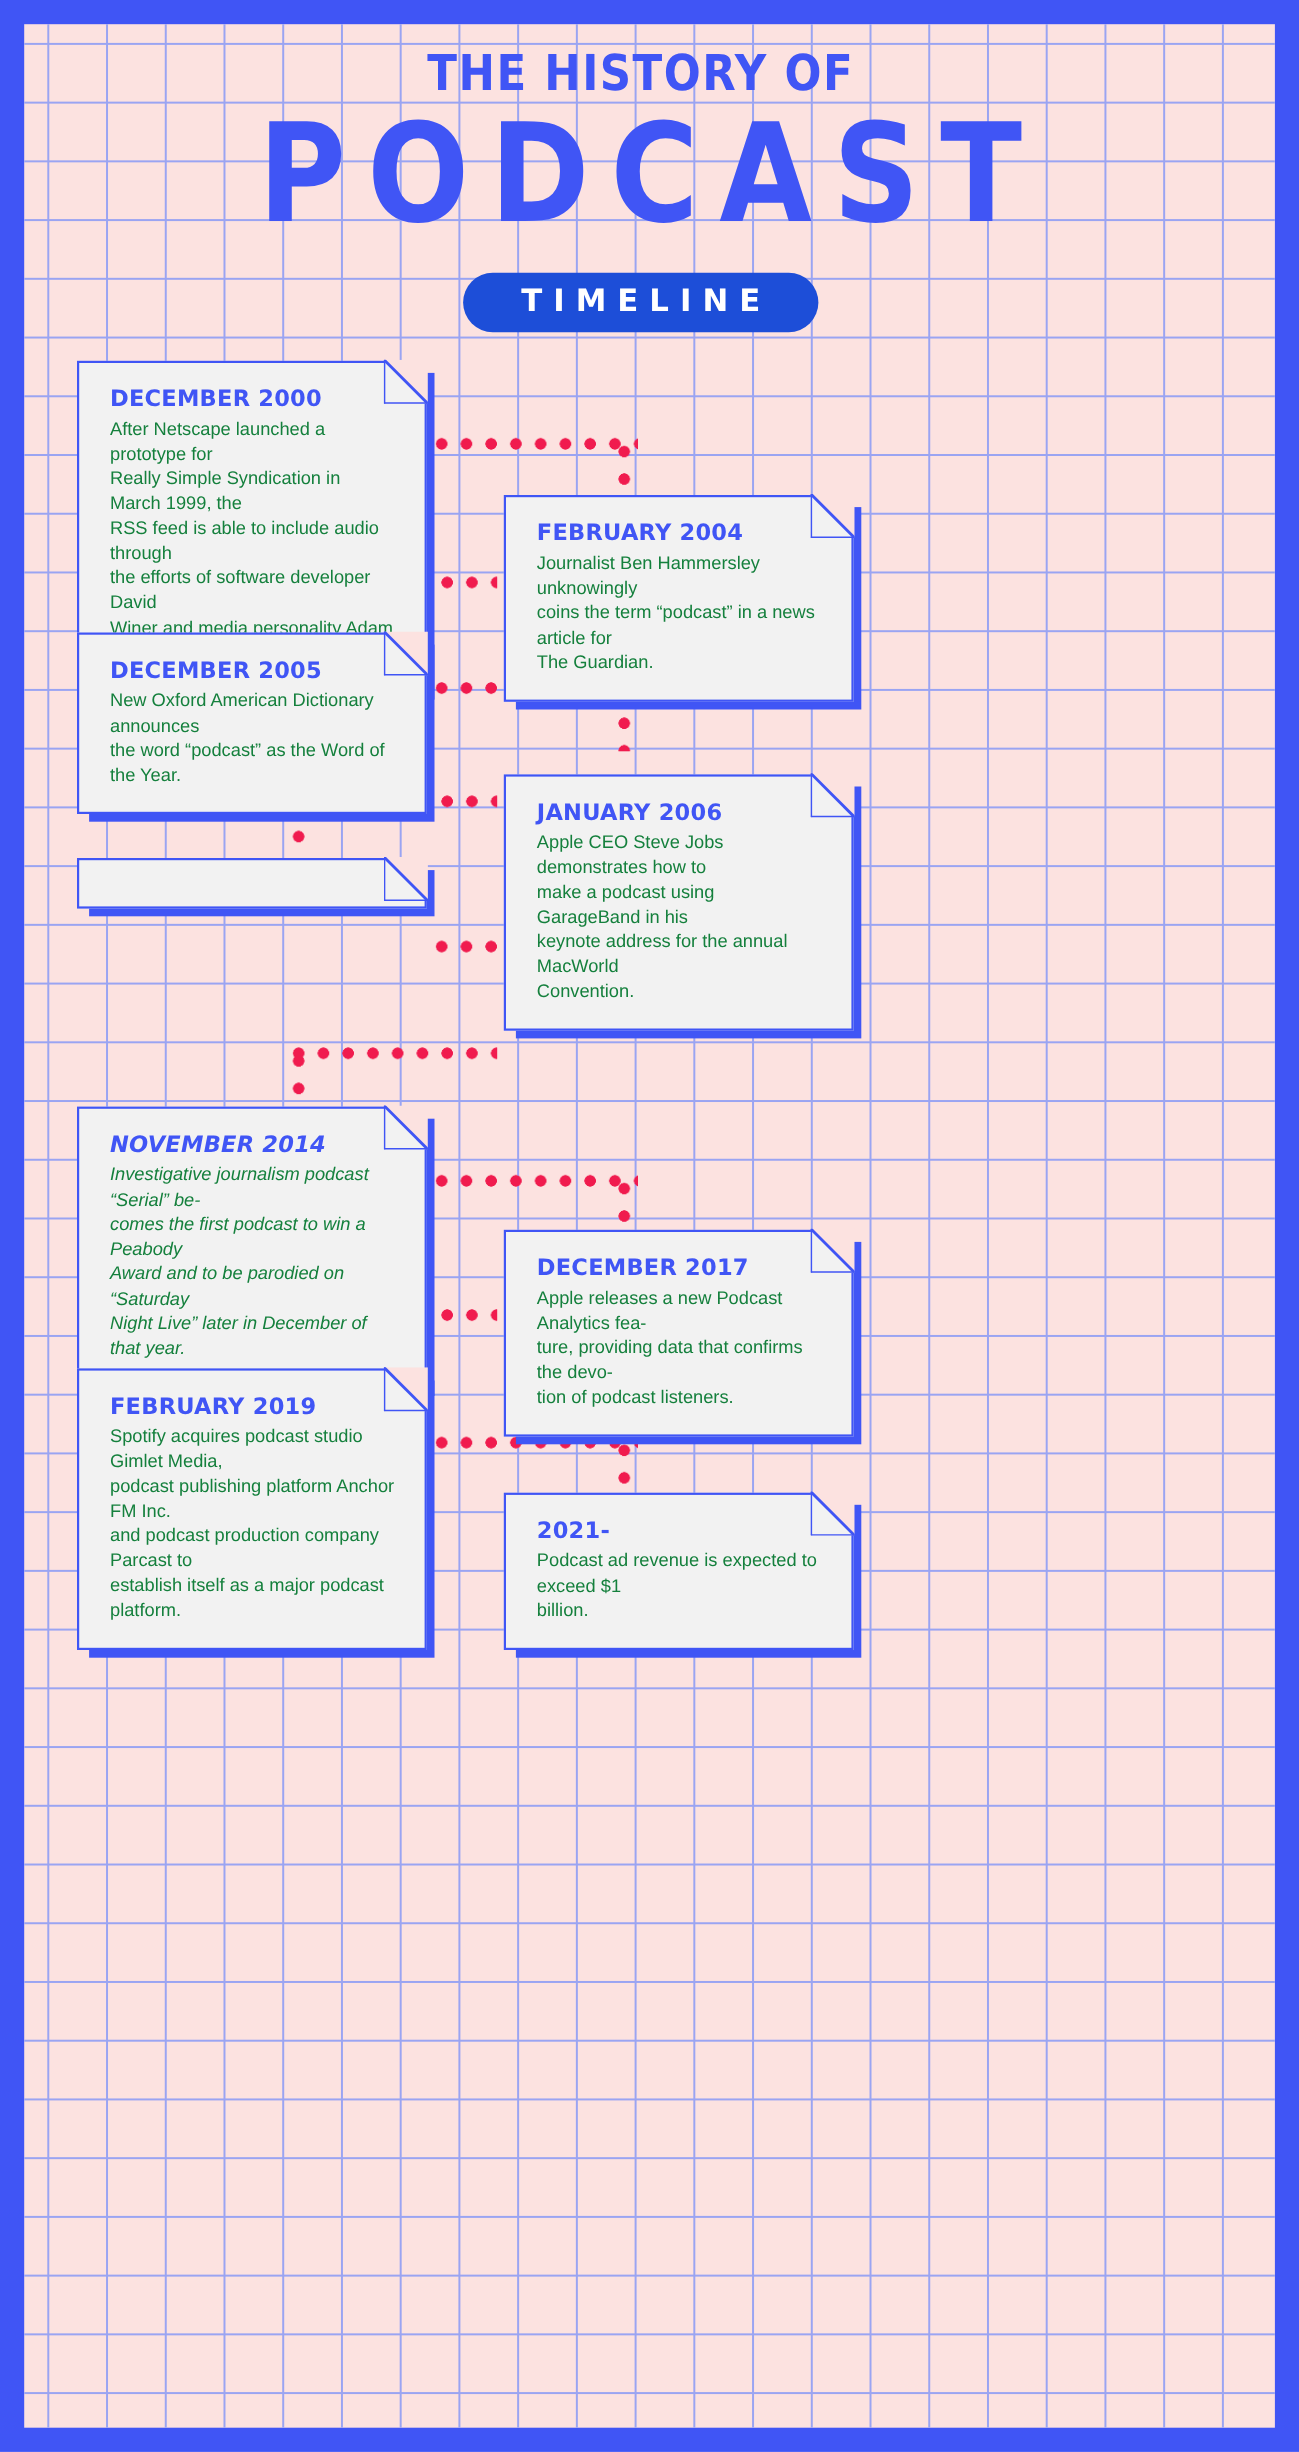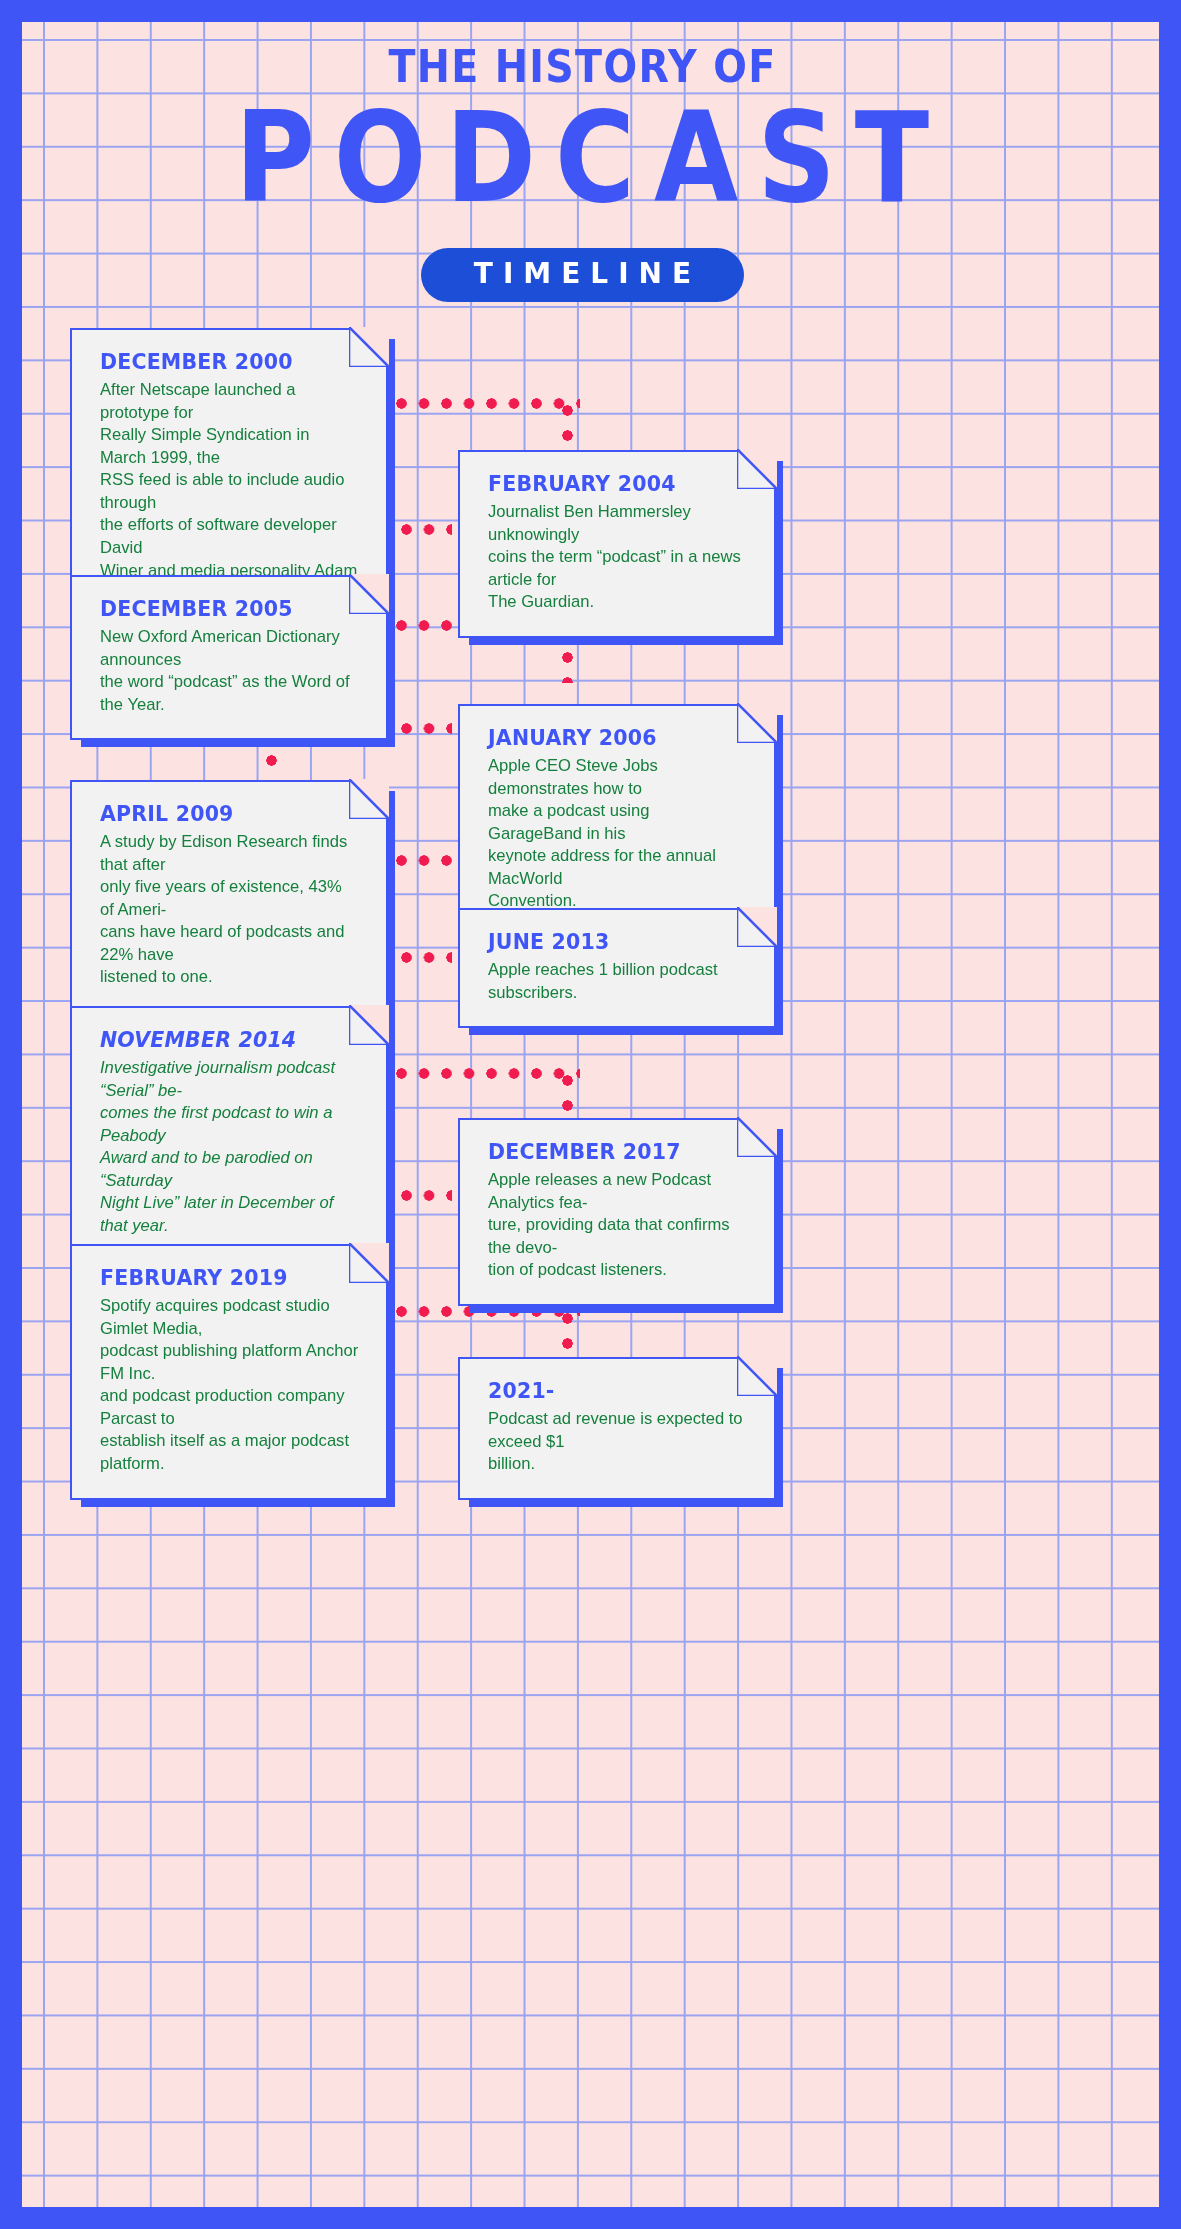--- a/index.html
+++ b/index.html
@@ -256,44 +256,20 @@
         <div class="card">
           <div class="fold">
             <svg viewBox="0 0 40 40" width="40" height="40">
               <polygon points="0,0 40,0 40,40" fill="#FCE2E0"></polygon>
               <polygon points="0,0 0,40 40,40" fill="#F2F2F2"></polygon>
               <path d="M0 0 L40 40" stroke="#4055F5" stroke-width="2.6" fill="none"></path>
               <path d="M0 40 L40 40" stroke="#4055F5" stroke-width="2.6" fill="none"></path>
               <path d="M0 0 L0 40" stroke="#4055F5" stroke-width="2.6" fill="none"></path>
             </svg>
           </div>
-          <div class="card-inner">
-            <div class="card-date">APRIL 2009</div>
-            <div class="card-body">A study by Edison Research finds that after
-only five years of existence, 43% of Ameri-
-cans have heard of podcasts and 22% have
-listened to one.</div>
-          </div>
-        </div>
-      </div>
-      <div class="card-wrap" style="left: 458px; top: 908px; width: 318px; z-index: 15;">
-        <div class="card">
-          <div class="fold">
-            <svg viewBox="0 0 40 40" width="40" height="40">
-              <polygon points="0,0 40,0 40,40" fill="#FCE2E0"></polygon>
-              <polygon points="0,0 0,40 40,40" fill="#F2F2F2"></polygon>
-              <path d="M0 0 L40 40" stroke="#4055F5" stroke-width="2.6" fill="none"></path>
-              <path d="M0 40 L40 40" stroke="#4055F5" stroke-width="2.6" fill="none"></path>
-              <path d="M0 0 L0 40" stroke="#4055F5" stroke-width="2.6" fill="none"></path>
-            </svg>
-          </div>
-          <div class="card-inner">
-            <div class="card-date">JUNE 2013</div>
-            <div class="card-body">Apple reaches 1 billion podcast subscribers.</div>
-          </div>
         </div>
       </div>
       <div class="card-wrap" style="left: 70px; top: 1006px; width: 318px; z-index: 16; font-style: italic;">
         <div class="card">
           <div class="fold">
             <svg viewBox="0 0 40 40" width="40" height="40">
               <polygon points="0,0 40,0 40,40" fill="#FCE2E0"></polygon>
               <polygon points="0,0 0,40 40,40" fill="#F2F2F2"></polygon>
               <path d="M0 0 L40 40" stroke="#4055F5" stroke-width="2.6" fill="none"></path>
               <path d="M0 40 L40 40" stroke="#4055F5" stroke-width="2.6" fill="none"></path>

